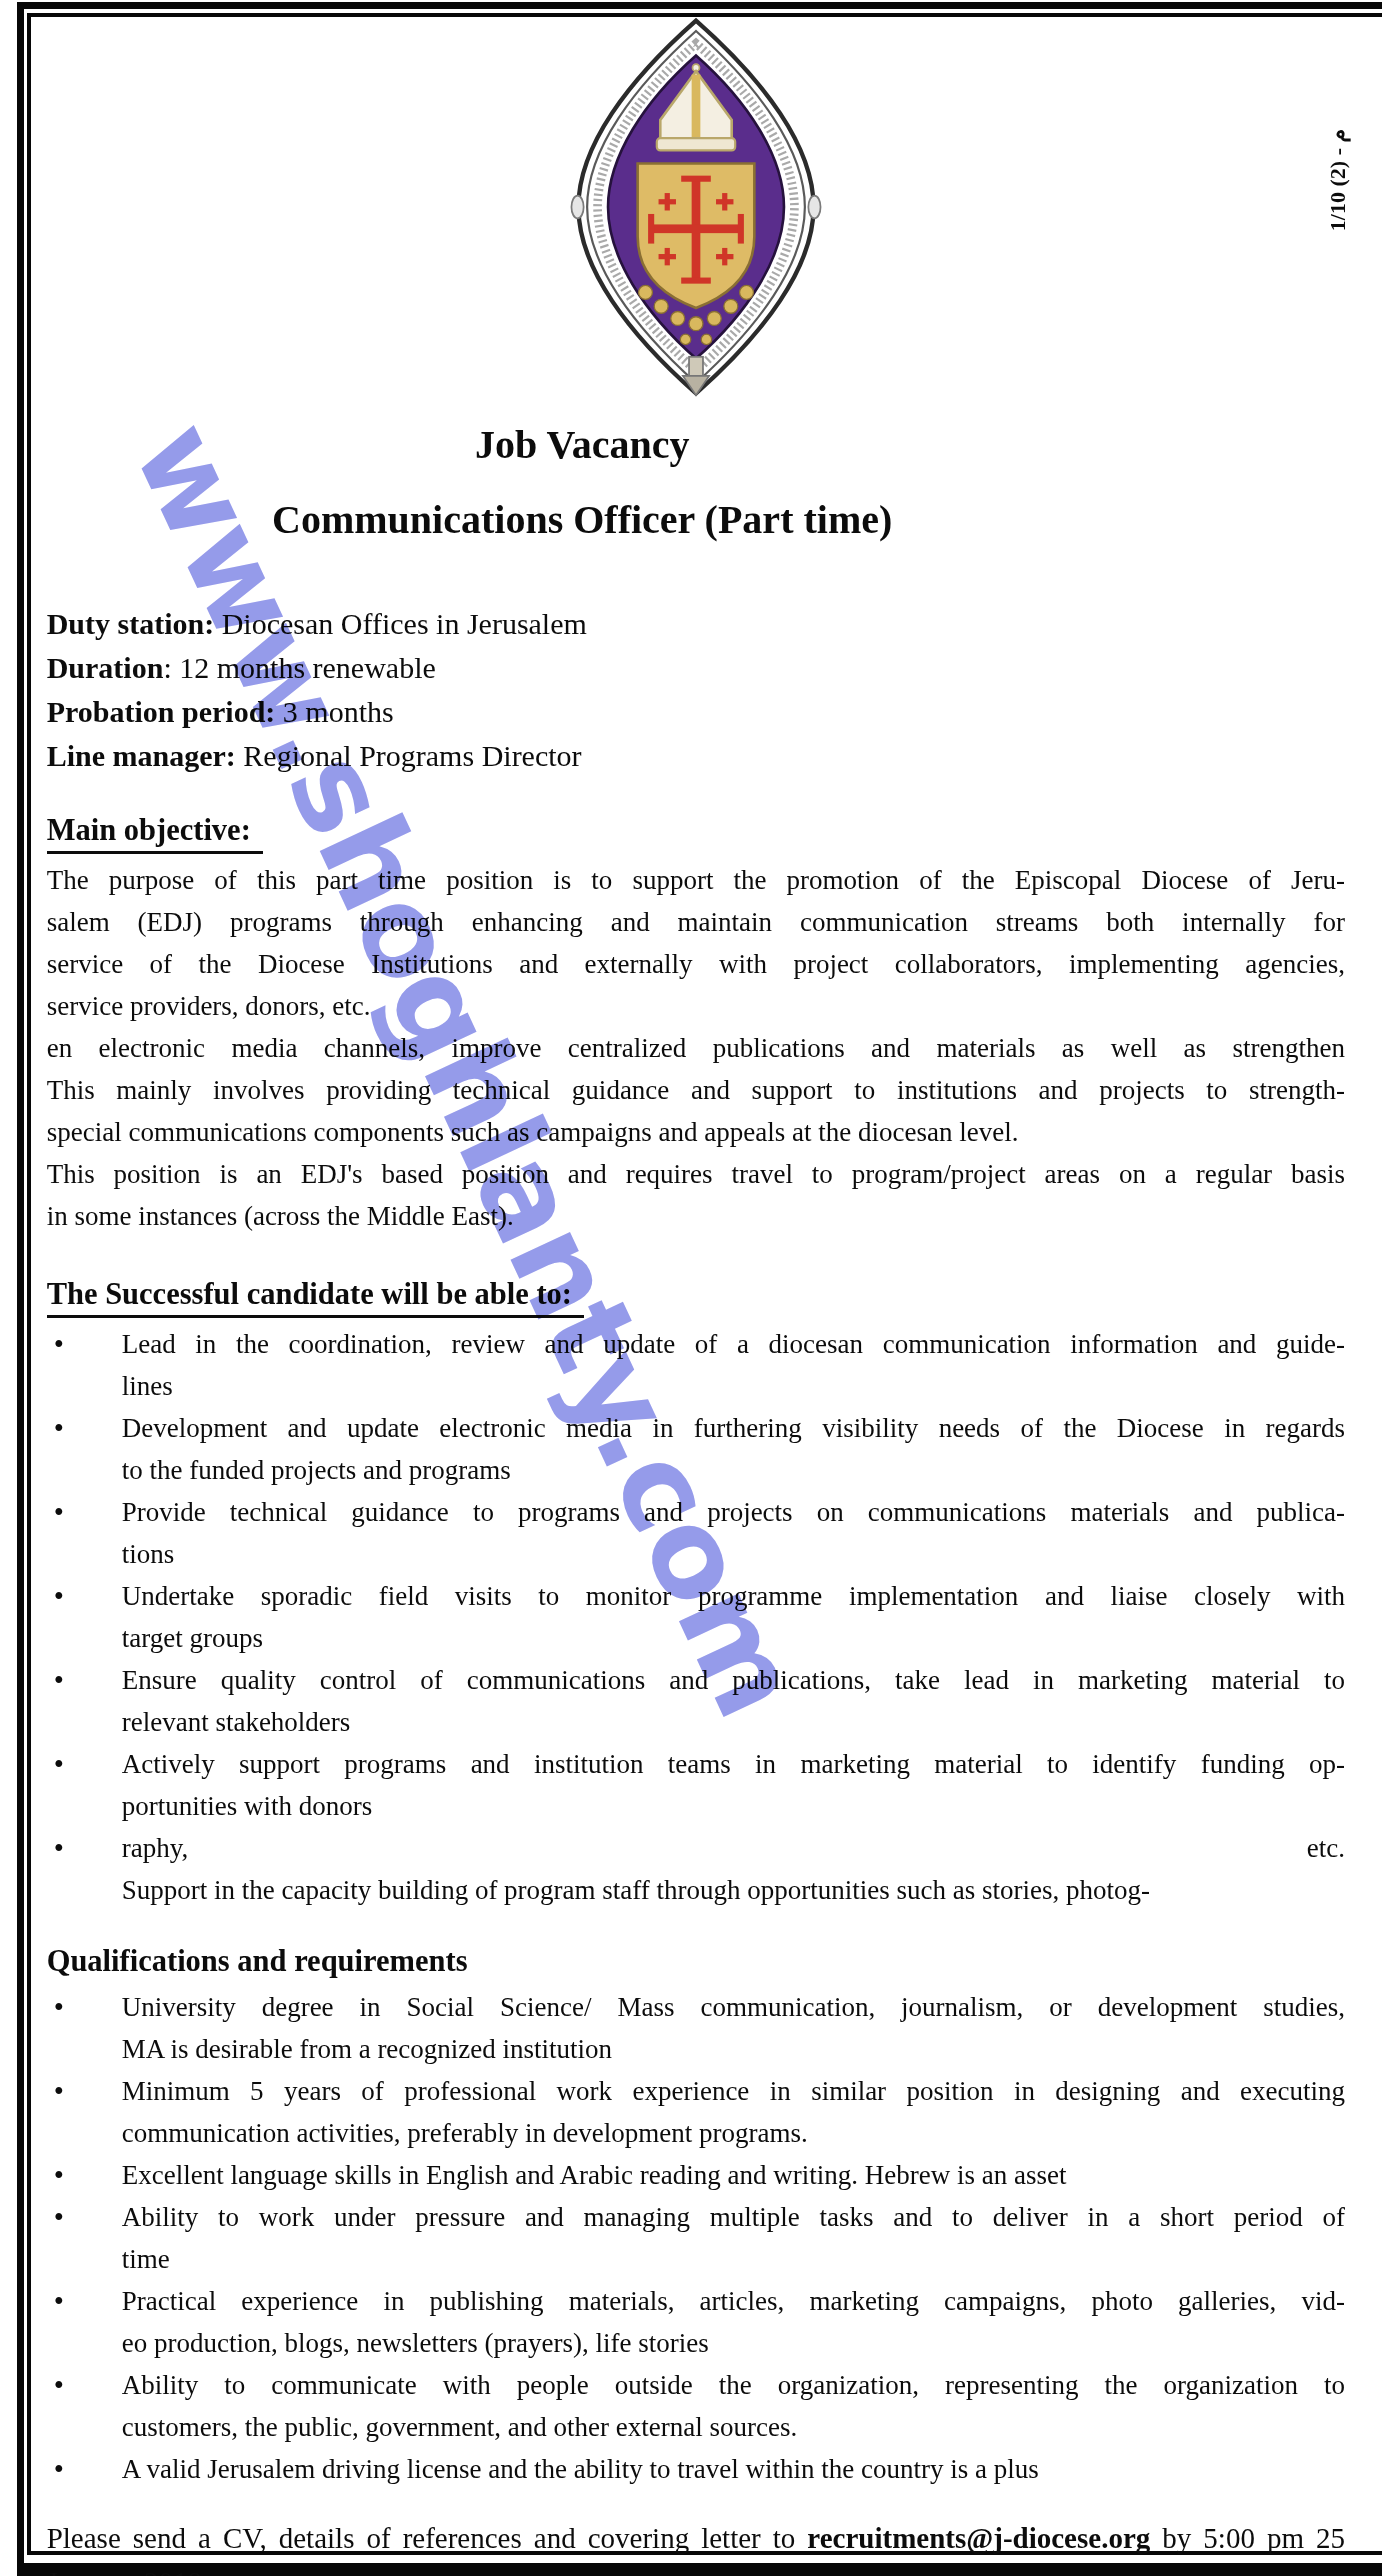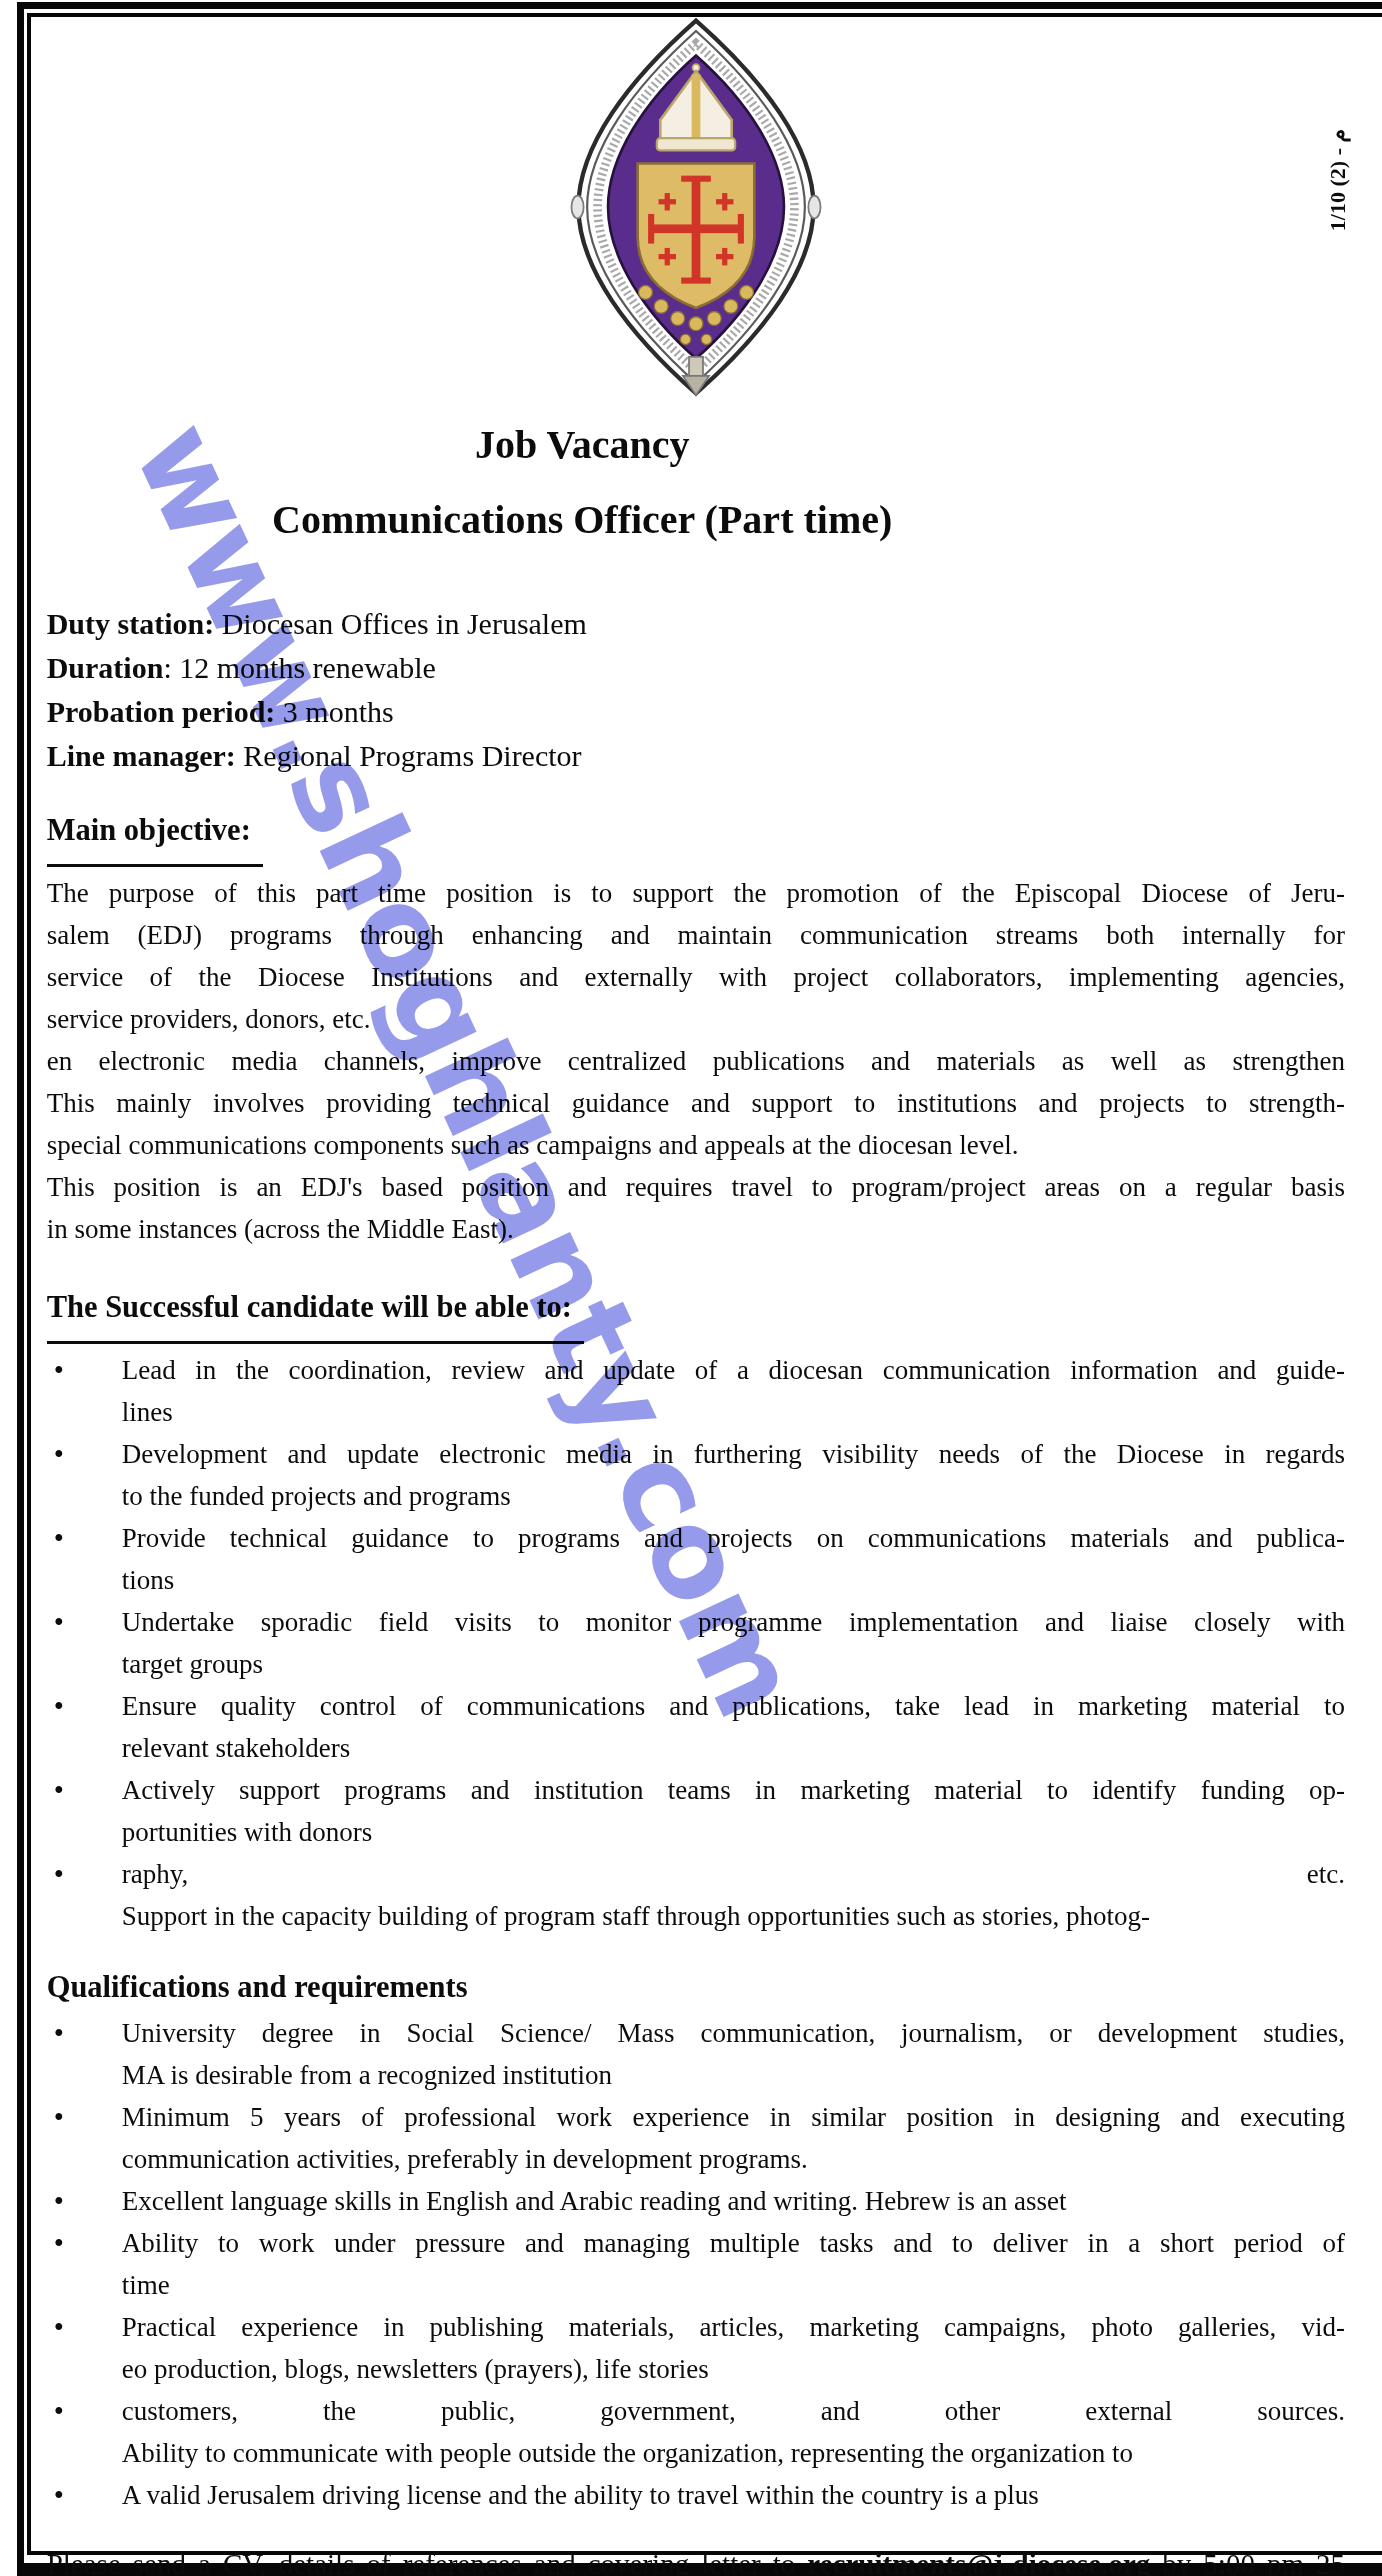--- a/index.html
+++ b/index.html
@@ -18,21 +18,21 @@
   
   .content{position:absolute;left:31px;top:15.7px;right:0;bottom:26px;padding:0 38px 0 15.7px;}
   .logo-wrap{display:flex;justify-content:center;margin-top:1.7px;height:381px;}
   .titles{width:1071px;text-align:center;}
   .title1{margin-top:22.6px;font-size:40px;font-weight:bold;line-height:47px;}
   .title2{margin-top:28px;font-size:40px;font-weight:bold;line-height:47px;}
   .details{margin-top:59px;font-size:30px;}
   .detail-row{line-height:44px;}
   .detail-row .lbl{font-weight:bold;}
   .heading{font-size:30.5px;font-weight:bold;line-height:38px;display:inline-block;}
-  .heading.u{border-bottom:3.5px solid #0c0c0c;padding-right:12.2px;padding-bottom:15px;}
+  .heading.u{border-bottom:3.5px solid #0c0c0c;padding-right:12.2px;padding-bottom:2px;}
   .sec-main{margin-top:33px;}
   .sec-candidate{margin-top:38px;}
   .sec-qual{margin-top:31px;}
   .sec-body{margin-top:5.2px;}
   
   .jline{font-size:27px;line-height:42px;text-align:justify;text-align-last:justify;white-space:normal;}
   .lines .jline:last-child{text-align-last:left;}
   .bullet{display:flex;}
   .dot{flex:0 0 68px;padding-left:7px;font-size:29px;line-height:42px;}
   .bullet .lines{flex:1;min-width:0;}
@@ -302,23 +302,23 @@
                 <div class="jline">Practical experience in publishing materials, articles, marketing campaigns, photo galleries, vid-</div>
 
                 <div class="jline">eo production, blogs, newsletters (prayers), life stories</div>
               </div>
           </div>
 
           <div class="bullet">
             <span class="dot">•</span>
             <div class="lines">
 
+                <div class="jline">Ability to communicate with people outside the organization, representing the organization to</div>
+
                 <div class="jline">customers, the public, government, and other external sources.</div>
-
-                <div class="jline">Ability to communicate with people outside the organization, representing the organization to</div>
               </div>
           </div>
 
           <div class="bullet">
             <span class="dot">•</span>
             <div class="lines">
 
                 <div class="jline">A valid Jerusalem driving license and the ability to travel within the country is a plus</div>
               </div>
           </div>

